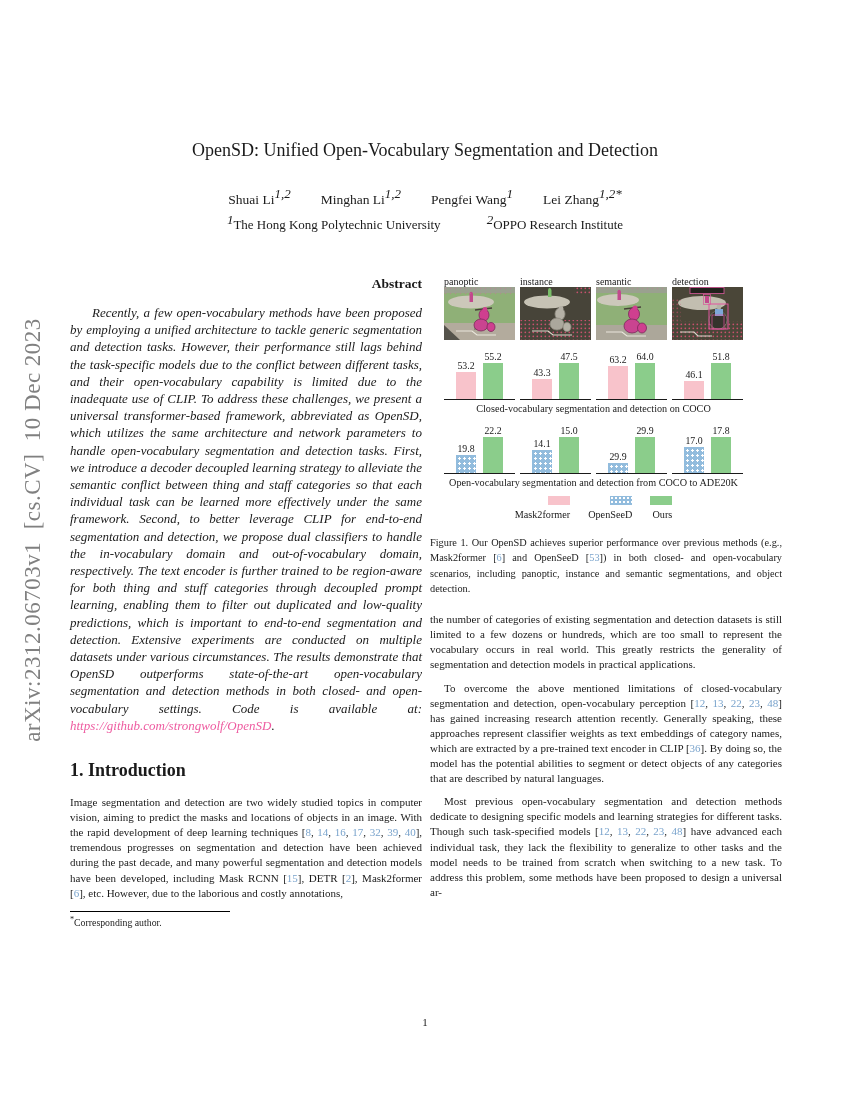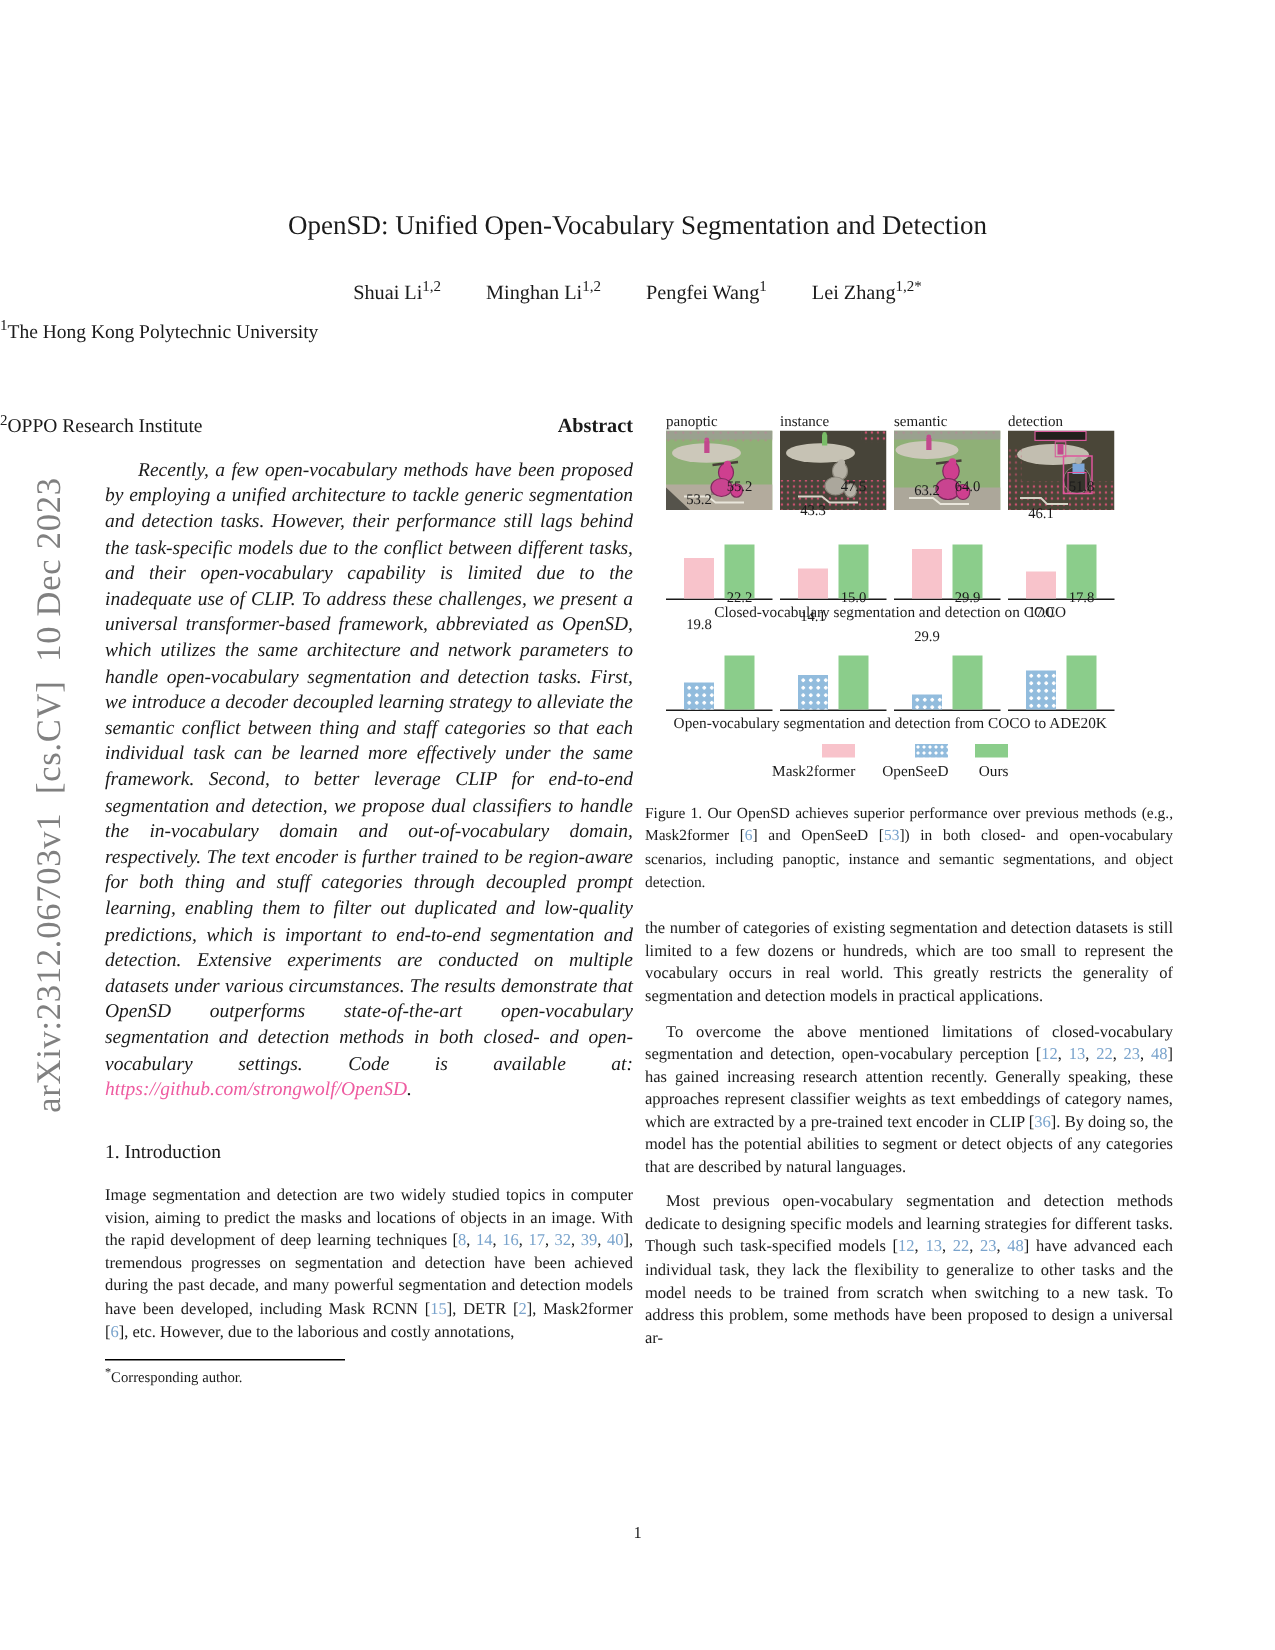--- a/index.html
+++ b/index.html
@@ -10,45 +10,45 @@
   }
   .watermark{
     position:absolute;top:530px;left:33px;
     transform:translate(-50%,-50%) rotate(-90deg);
     font-size:23px;color:var(--wm,#808080);white-space:pre;letter-spacing:.5px;
   }
   .title{position:absolute;top:140px;left:0;right:0;text-align:center;
     font-size:18px;font-weight:normal;}
   .authors{position:absolute;top:186px;left:0;right:0;display:flex;
     justify-content:center;gap:30px;font-size:13.5px;}
-  .authors sup,.affils sup{font-size:10px;}
+  .authors sup,.affils sup{font-size:13px;font-style:italic;}
   .affils{position:absolute;top:212px;left:0;right:0;display:flex;
-    justify-content:center;gap:46px;font-size:13px;flex-direction:column;}
+    justify-content:center;gap:46px;font-size:13px;}
   .col{position:absolute;top:276px;width:352px;}
   .col-left{left:70px;}
   .col-right{left:430px;}
   .abs-heading{text-align:right;font-weight:bold;font-size:13.5px;margin:0 0 12px 0;}
   .abs-body{font-style:italic;font-size:13px;line-height:17.2px;text-align:justify;
     margin:0;}
   .abs-body .lead-indent{display:inline-block;width:22px;}
   .cite{color:var(--cite,#79a3cc);}
   a.paper-link{color:var(--link,#ee5ba0);text-decoration:none;}
-  .sec-heading{font-weight:normal;font-size:13px;margin:26px 0 14px 0;}
+  .sec-heading{font-weight:bold;font-size:18px;margin:26px 0 14px 0;}
   .body-par{font-size:11px;line-height:15.1px;text-align:justify;margin:0 0 8px 0;}
   .indent{text-indent:14px;}
   .footnote{margin-top:10px;font-size:9.8px;}
   .footnote-rule{width:160px;border-top:1px solid #000;margin-bottom:3px;}
   .fig-inner{margin-left:14px;width:299px;}
   .img-labels,.img-row,.chart-row{display:flex;gap:5px;}
   .img-label{width:71px;text-align:left;font-size:10px;}
   .thumb{display:block;width:71px;height:53px;}
   .chart-row{margin-top:8px;}
   .mini-chart{width:71px;height:52px;display:flex;align-items:flex-end;
     justify-content:center;gap:7px;border-bottom:1.3px solid #1a1a1a;box-sizing:border-box;}
-  .bar-item{display:flex;flex-direction:column;align-items:center;gap:32px;}
+  .bar-item{display:flex;flex-direction:column;align-items:center;}
   .bar-label{font-size:9.8px;line-height:11px;margin-bottom:1px;}
   .bar{width:20px;}
   .bar.dotted{background-image:radial-gradient(circle,#ffffff 1.1px,rgba(255,255,255,0) 1.2px);
     background-size:5px 5px;background-position:1px 1px;}
   .chart-caption{text-align:center;font-size:10.2px;margin-top:3px;}
   .legend{display:flex;justify-content:center;gap:18px;margin-top:8px;
     font-size:10.2px;align-items:center;}
   .legend-item{display:flex;align-items:flex-end;gap:4px;flex-direction:column;}
   .swatch{width:22px;height:9px;display:inline-block;}
   .swatch.dotted{background-image:radial-gradient(circle,#ffffff 1px,rgba(255,255,255,0) 1.1px);

